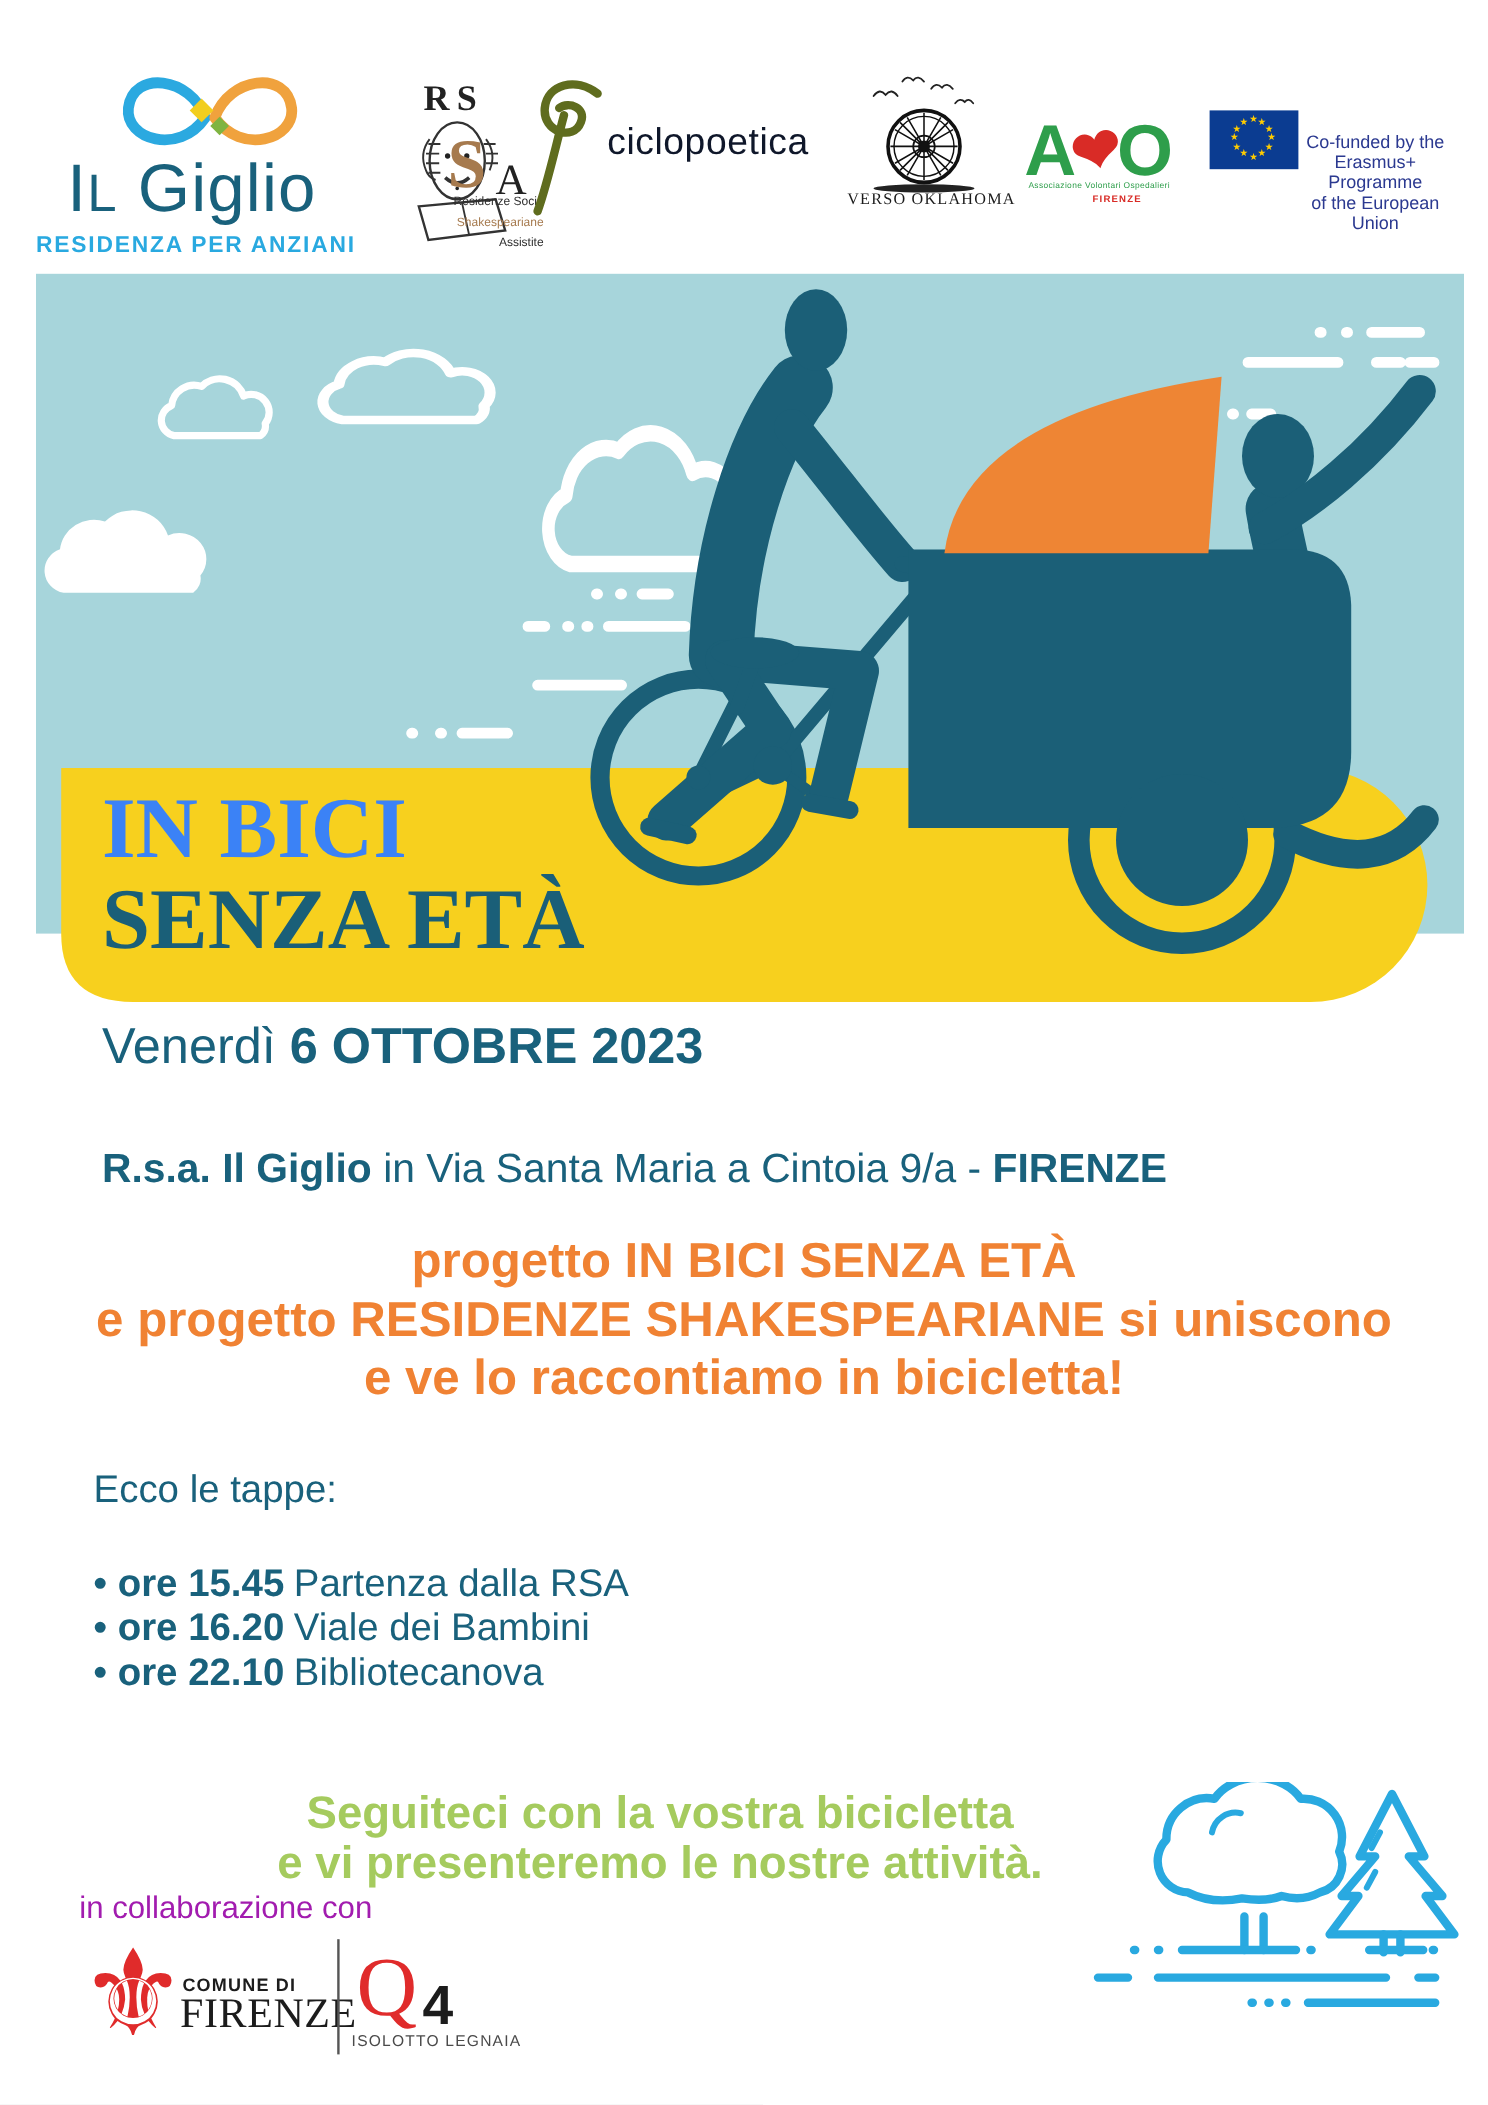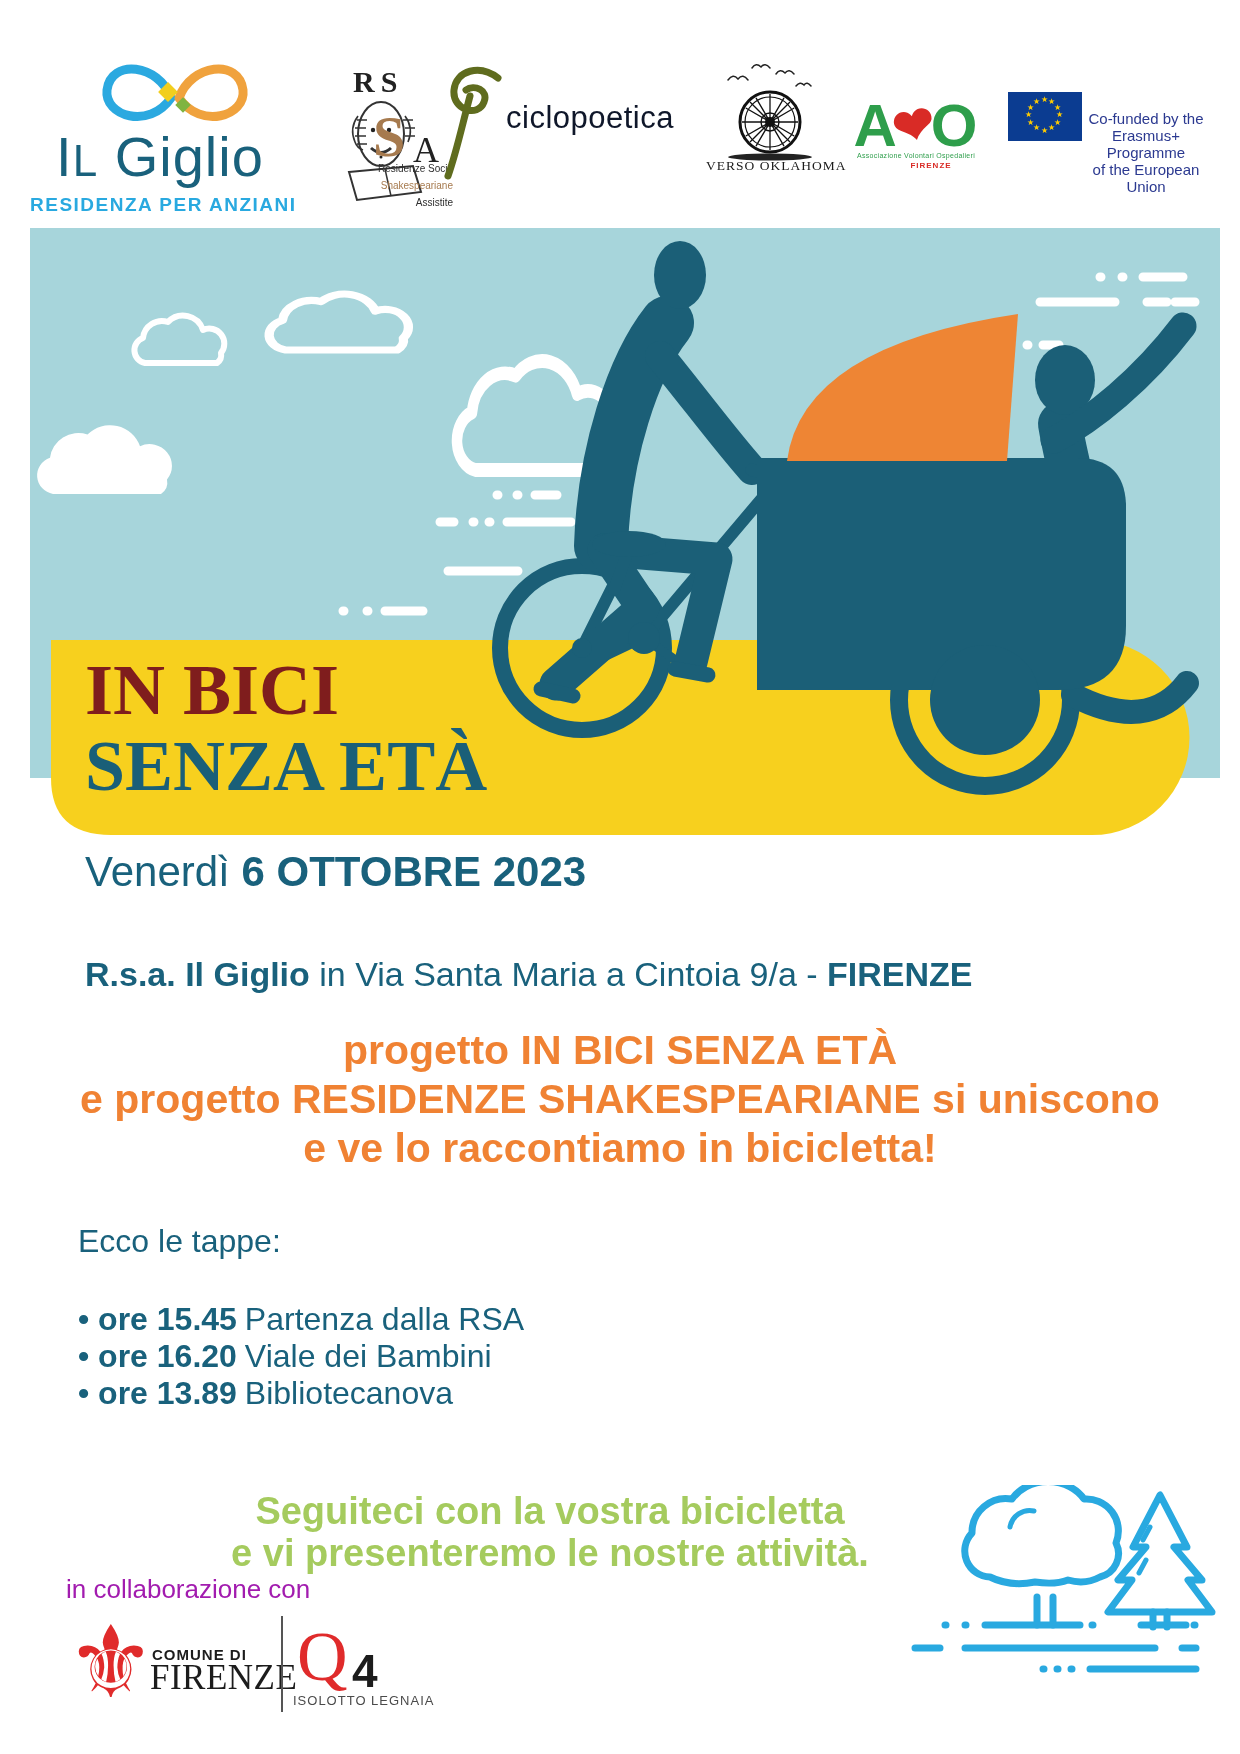--- a/index.html
+++ b/index.html
@@ -23,21 +23,21 @@
   .avo-heart::before{content:"❤";}
   .avo-cap{font-size:7px;color:#2E9E4B;text-align:center;letter-spacing:.3px;}
   .avo-city{font-size:8px;color:#D92B26;text-align:center;letter-spacing:1px;font-weight:bold;}
   .eu-flag{background:#0B3C91;width:74px;height:49px;}
   .eu-star{position:absolute;color:#FFCC00;font-size:8px;line-height:8px;}
   .eu-star::before{content:"★";}
   .eu-text{width:120px;font-size:15px;line-height:17px;color:#2B3990;text-align:center;}
 
   
   .hero-title{font-family:"Liberation Serif", serif;font-weight:bold;font-size:72px;line-height:76px;}
-  .t-orange{color:#7f1d1d;}
+  .t-orange{color:#3b82f6;}
   .t-teal{color:#1A5F78;}
 
   
   .teal{color:#19617C;}
   .date-line{font-size:42px;}
   .date-line .bold{font-weight:bold;}
   .time-line{font-size:42px;font-weight:bold;}
   .loc-line{font-size:34px;}
   .loc-line .bold{font-weight:bold;}
   .orange-block{width:1160px;text-align:center;font-size:41px;line-height:49px;font-weight:bold;color:#F08233;}
@@ -205,21 +205,21 @@
   </div>
 
   <div class="abs stops teal" style="left:78px;top:1301px">
     <div class="stop-row nw">
       <span class="stop-time">ore 15.45</span><span class="stop-place">Partenza dalla RSA</span>
     </div>
     <div class="stop-row nw">
       <span class="stop-time">ore 16.20</span><span class="stop-place">Viale dei Bambini</span>
     </div>
     <div class="stop-row nw">
-      <span class="stop-time">ore 13.89</span><span class="stop-place">Bibliotecanova</span>
+      <span class="stop-time">ore 22.10</span><span class="stop-place">Bibliotecanova</span>
     </div>
   </div>
 
   <div class="abs invite" style="left:130px;top:1490px">
     <div class="nw">Seguiteci con la vostra bicicletta</div>
     <div class="nw">e vi presenteremo le nostre attività.</div>
   </div>
 
   <svg class="abs" style="left:850px;top:1485px" width="370" height="195" viewBox="0 0 370 195">
     <g stroke="#29A9E0" stroke-width="7" stroke-linecap="round" stroke-linejoin="round" fill="none">

